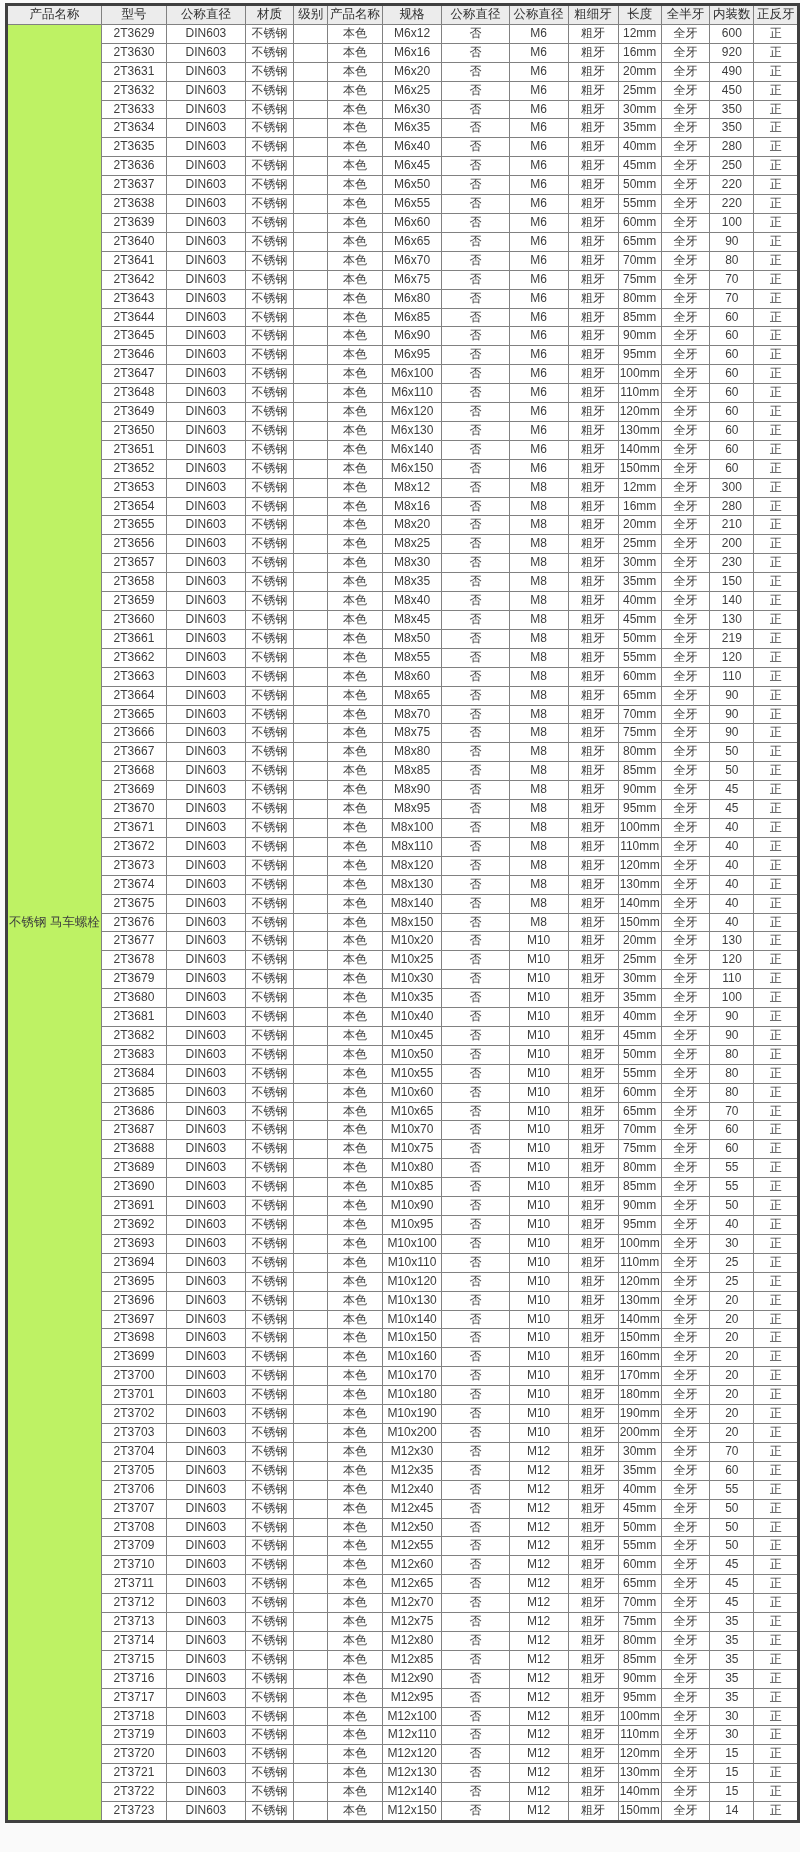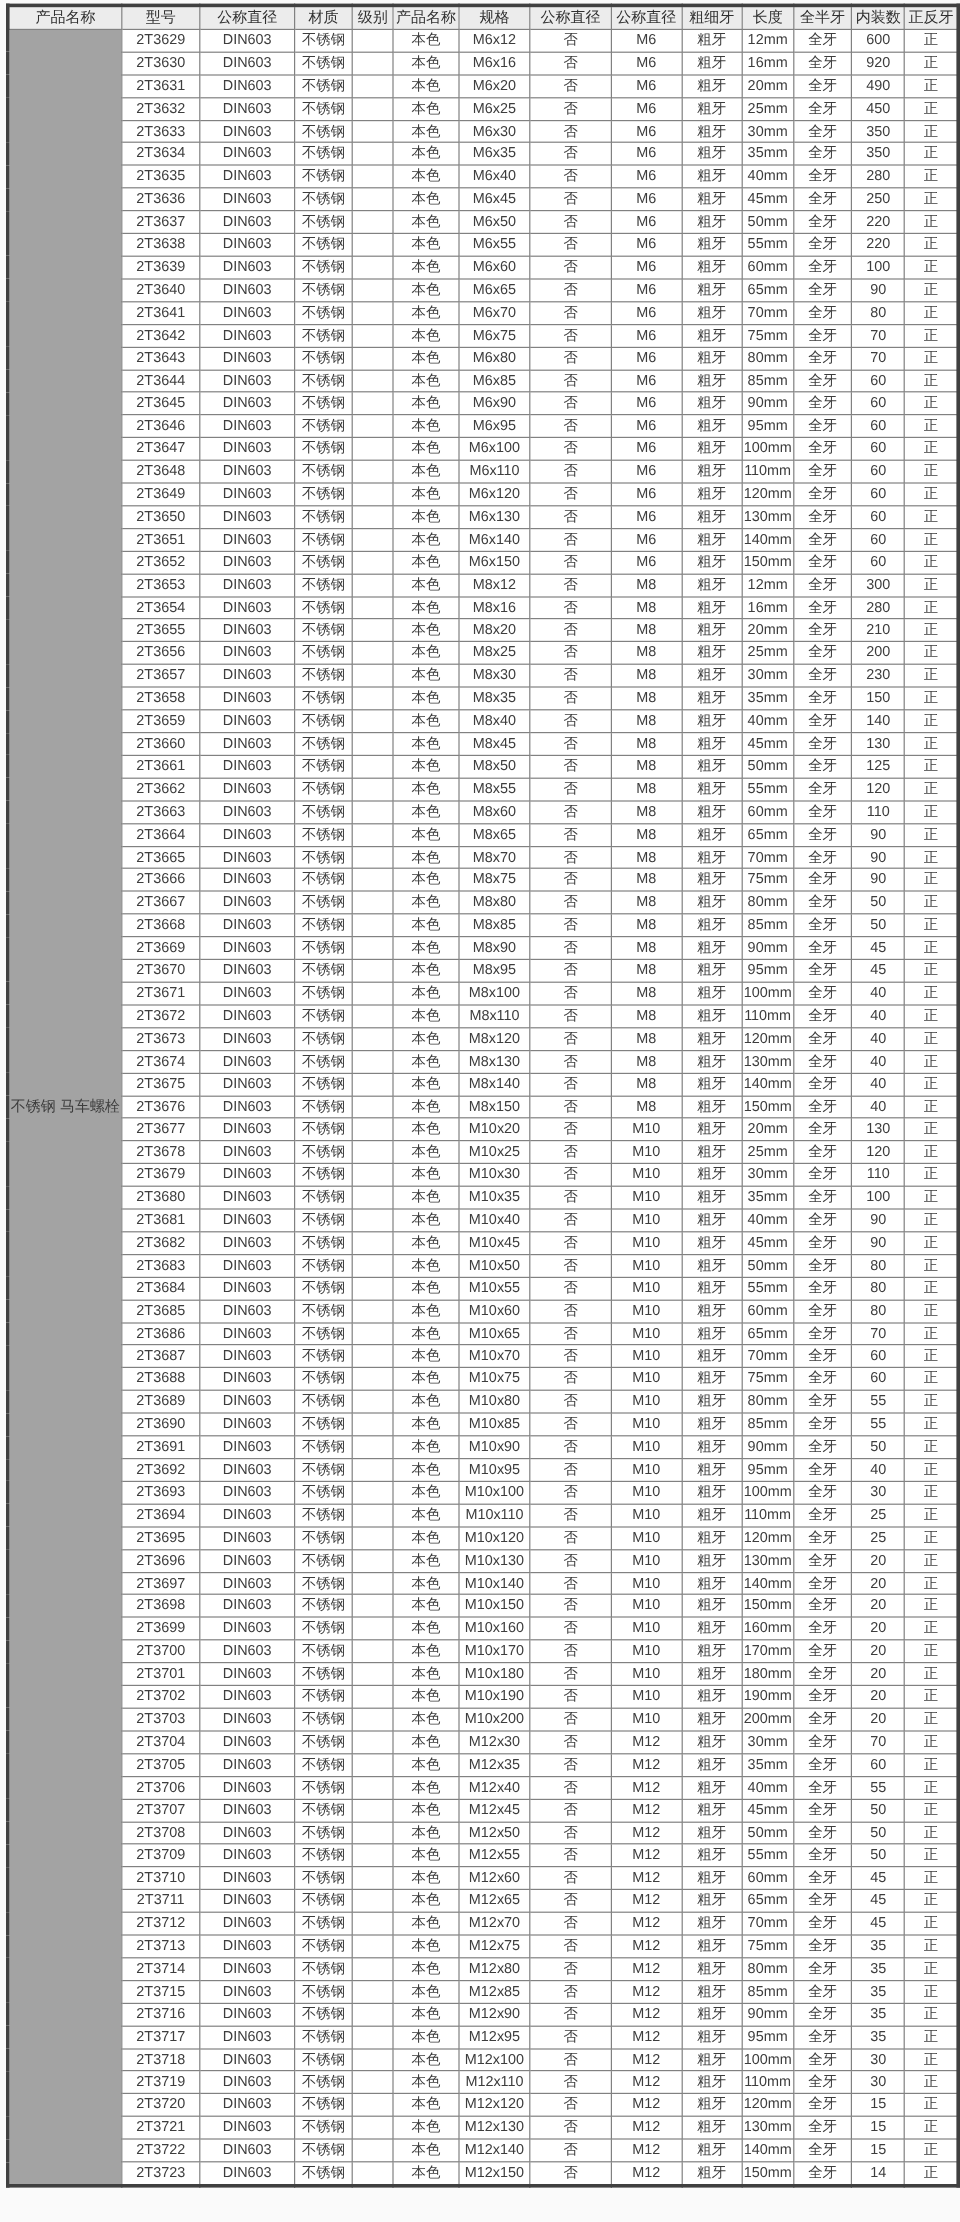--- a/index.html
+++ b/index.html
@@ -39,21 +39,21 @@
     background: #ececec;
     font-weight: normal;
     color: #303030;
     font-size: 12.5px;
   }
   td.product-cell {
     white-space: normal;
     word-break: break-all;
     line-height: 16px;
     padding: 0 5px;
-    background: #a3a3a3;
+    background: #bef264;
     font-size: 12.5px;
   }
 </style>
 </head>
 <body>
 
 <div class="page">
   <table class="sheet">
     <colgroup>
       <col style="width:64px">
@@ -576,21 +576,21 @@
           <td>DIN603</td>
           <td>不锈钢</td>
           <td></td>
           <td>本色</td>
           <td>M8x50</td>
           <td>否</td>
           <td>M8</td>
           <td>粗牙</td>
           <td>50mm</td>
           <td>全牙</td>
-          <td>125</td>
+          <td>219</td>
           <td>正</td>
         </tr>
         <tr>
           <td>2T3662</td>
           <td>DIN603</td>
           <td>不锈钢</td>
           <td></td>
           <td>本色</td>
           <td>M8x55</td>
           <td>否</td>

